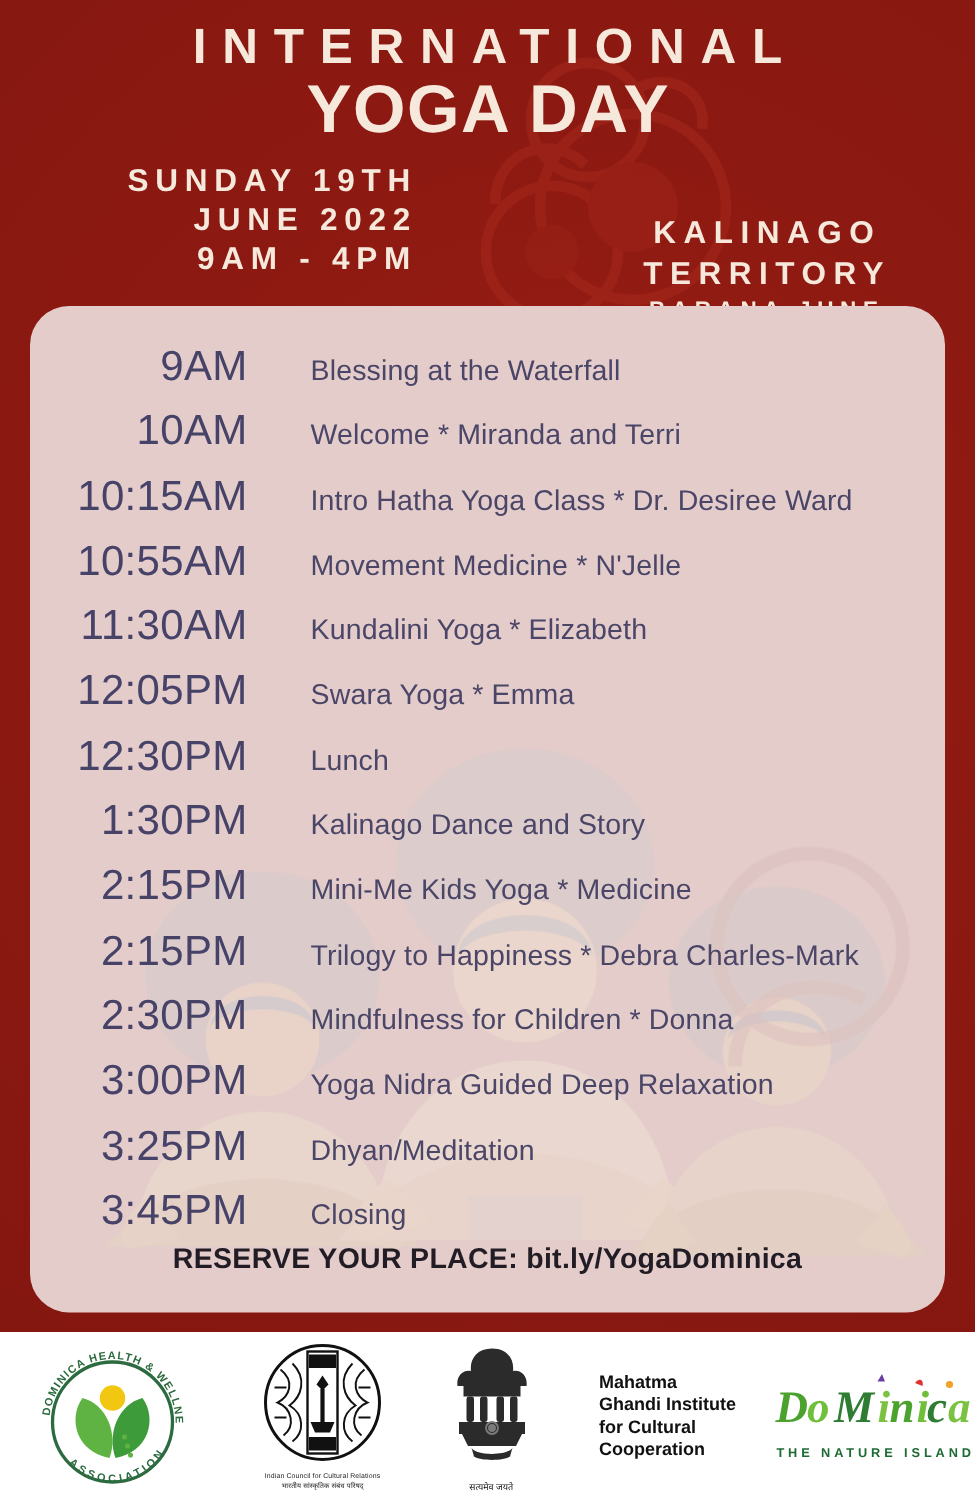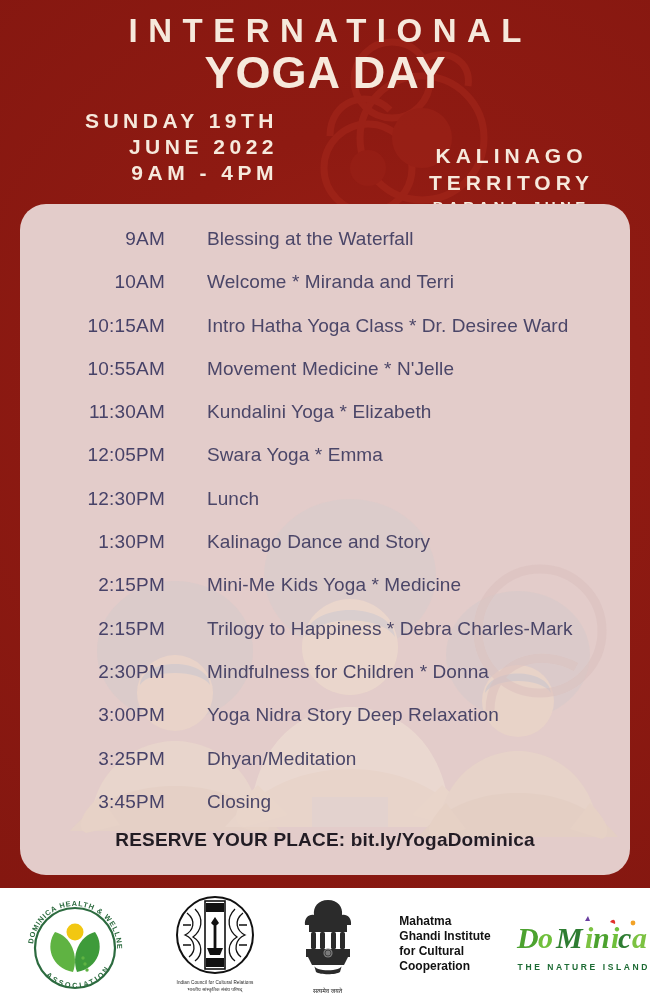--- a/index.html
+++ b/index.html
@@ -154,21 +154,21 @@
   .row {
     display: flex;
     align-items: baseline;
     height: 43.3px;
   }
   .row .time {
     width: 145px;
     text-align: right;
     padding-right: 0px;
     color: #474268;
-    font-size: 19px;
+    font-size: 28px;
     font-weight: 400;
     letter-spacing: 0.2px;
     white-space: nowrap;
   }
   .row .event {
     margin-left: 42px;
     color: #4B4668;
     font-size: 19px;
     font-weight: 400;
     letter-spacing: 0.1px;
@@ -368,21 +368,21 @@
         <div class="row">
           <span class="time">2:15PM</span>
           <span class="event">Trilogy to Happiness * Debra Charles-Mark</span>
         </div>
         <div class="row">
           <span class="time">2:30PM</span>
           <span class="event">Mindfulness for Children * Donna</span>
         </div>
         <div class="row">
           <span class="time">3:00PM</span>
-          <span class="event">Yoga Nidra Story Deep Relaxation</span>
+          <span class="event">Yoga Nidra Guided Deep Relaxation</span>
         </div>
         <div class="row">
           <span class="time">3:25PM</span>
           <span class="event">Dhyan/Meditation</span>
         </div>
         <div class="row">
           <span class="time">3:45PM</span>
           <span class="event">Closing</span>
         </div>
       </div>

